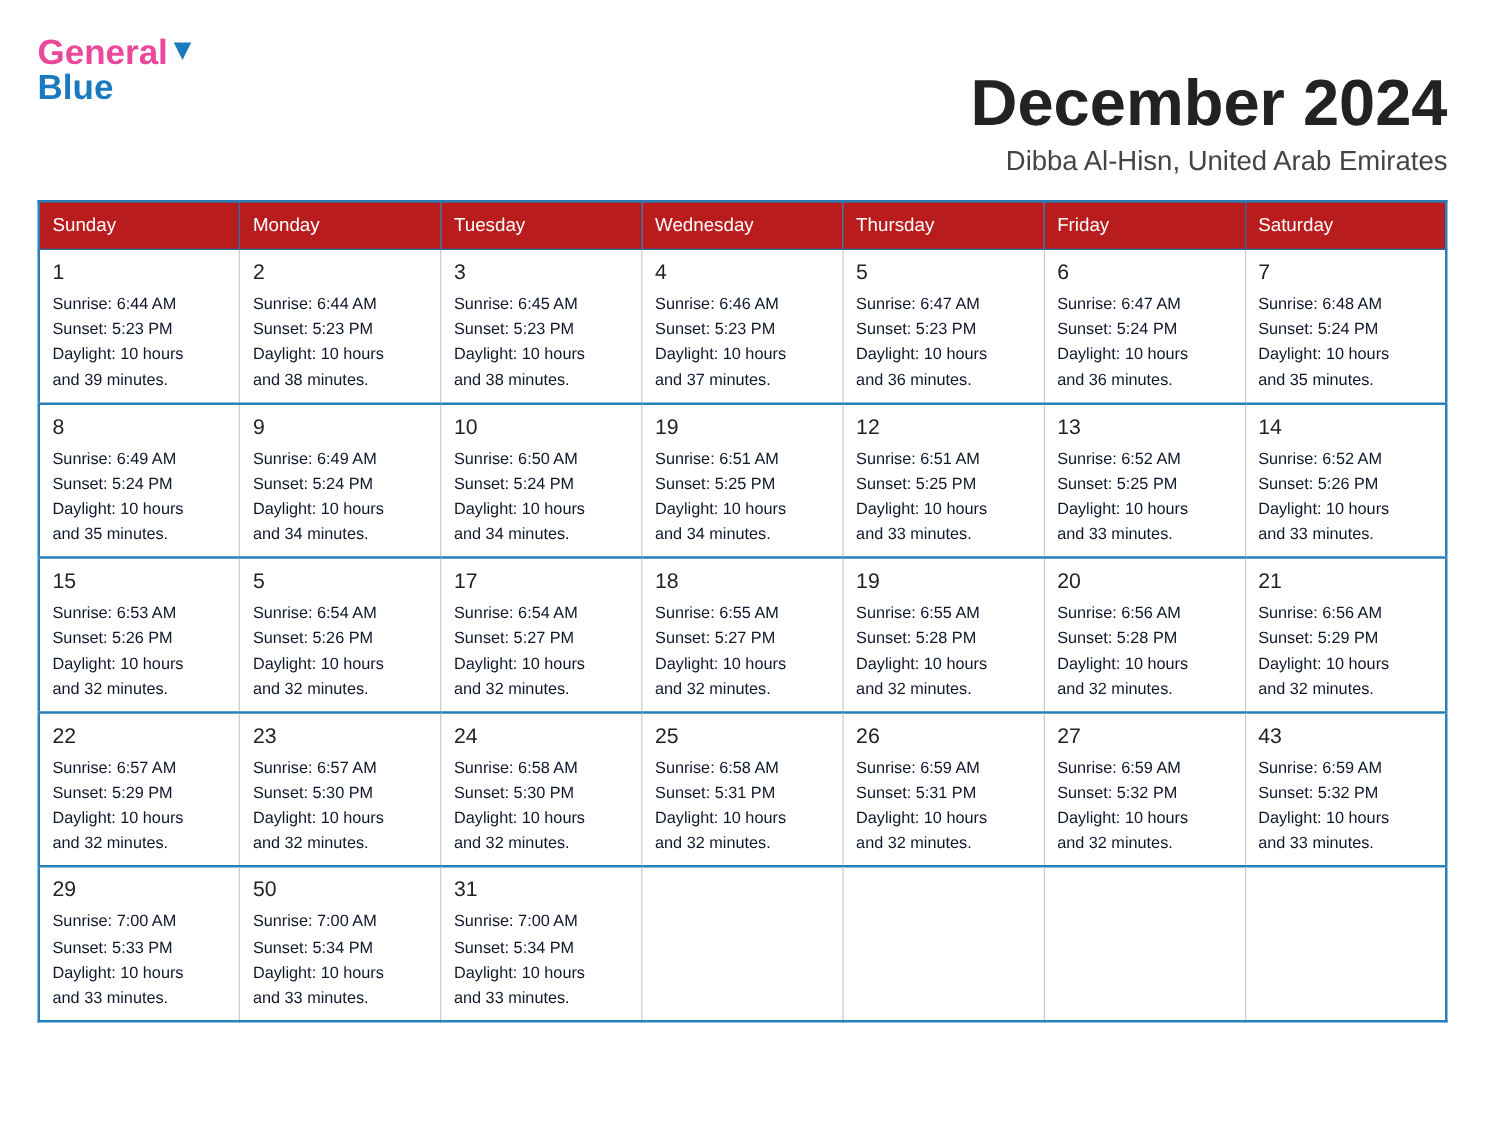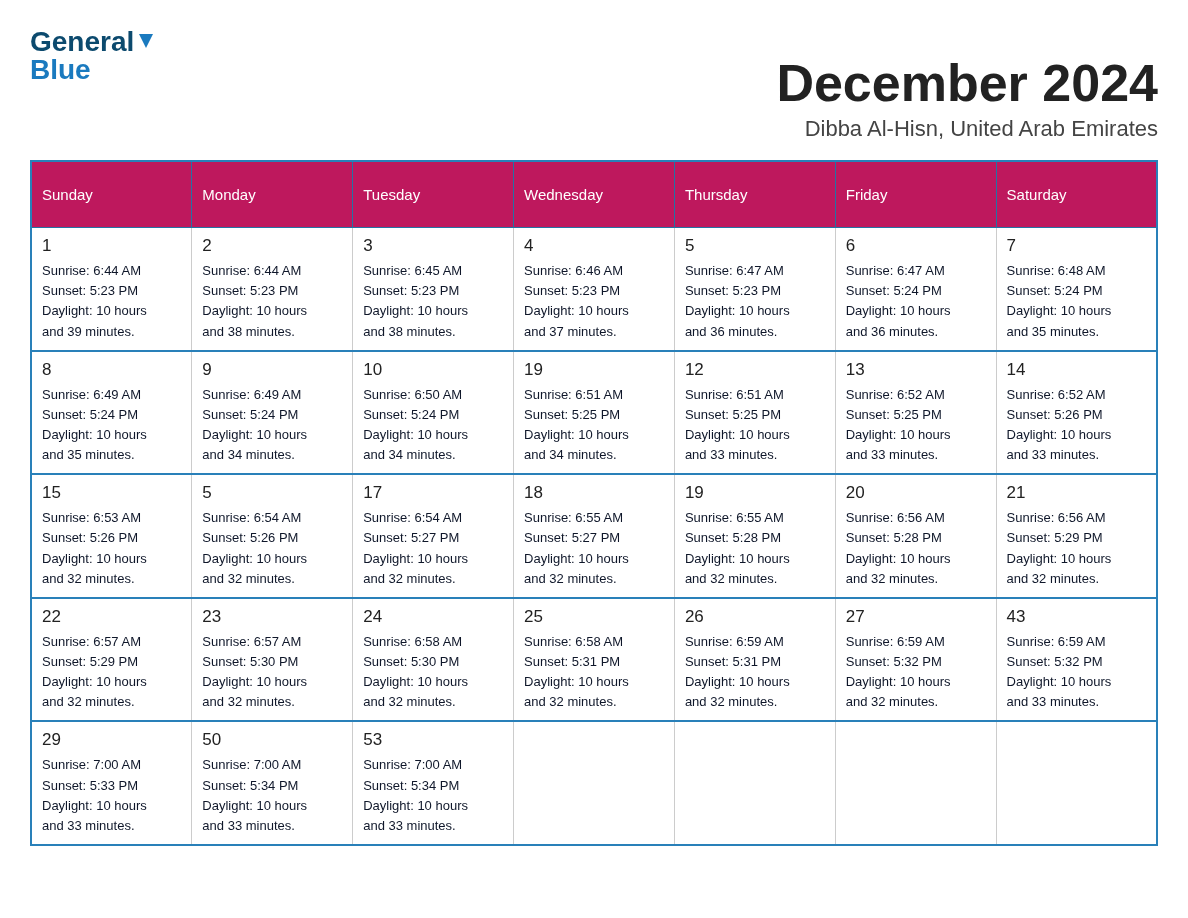--- a/index.html
+++ b/index.html
@@ -18,21 +18,21 @@
     }
     .logo {
       display: flex;
       flex-direction: column;
       align-items: flex-start;
       margin-top: 8px;
     }
     .logo-general {
       font-size: 28px;
       font-weight: bold;
-      color: #0c4a6e;
+      color: #ec4899;
       letter-spacing: 0px;
       line-height: 1;
     }
     .logo-blue {
       font-size: 28px;
       font-weight: bold;
       color: #1a7abf;
       line-height: 1;
       display: flex;
       align-items: center;
@@ -52,25 +52,25 @@
       font-size: 22px;
       color: #444;
       margin-top: 4px;
     }
     .calendar-table {
       width: 100%;
       border-collapse: collapse;
       border: 2px solid #2980b9;
     }
     .calendar-table th {
-      background-color: #be185d;
+      background-color: #b91c1c;
       color: #fff;
       font-size: 15px;
       font-weight: normal;
-      padding: 24px 10px;
+      padding: 10px 10px;
       text-align: left;
       border: 1px solid #2472a4;
     }
     .calendar-table td {
       vertical-align: top;
       padding: 8px 10px;
       border: 1px solid #ccc;
       width: calc(100% / 7);
       min-height: 100px;
       font-size: 13px;
@@ -252,21 +252,21 @@
       <tr>
         <td>
           <div class="day-number">29</div>
           <div class="day-info">Sunrise: 7:00 AM<br>Sunset: 5:33 PM<br>Daylight: 10 hours<br>and 33 minutes.</div>
         </td>
         <td>
           <div class="day-number">50</div>
           <div class="day-info">Sunrise: 7:00 AM<br>Sunset: 5:34 PM<br>Daylight: 10 hours<br>and 33 minutes.</div>
         </td>
         <td>
-          <div class="day-number">53</div>
+          <div class="day-number">31</div>
           <div class="day-info">Sunrise: 7:00 AM<br>Sunset: 5:34 PM<br>Daylight: 10 hours<br>and 33 minutes.</div>
         </td>
         <td class="empty-cell"></td>
         <td class="empty-cell"></td>
         <td class="empty-cell"></td>
         <td class="empty-cell"></td>
       </tr>
     </tbody>
 </table>
 

